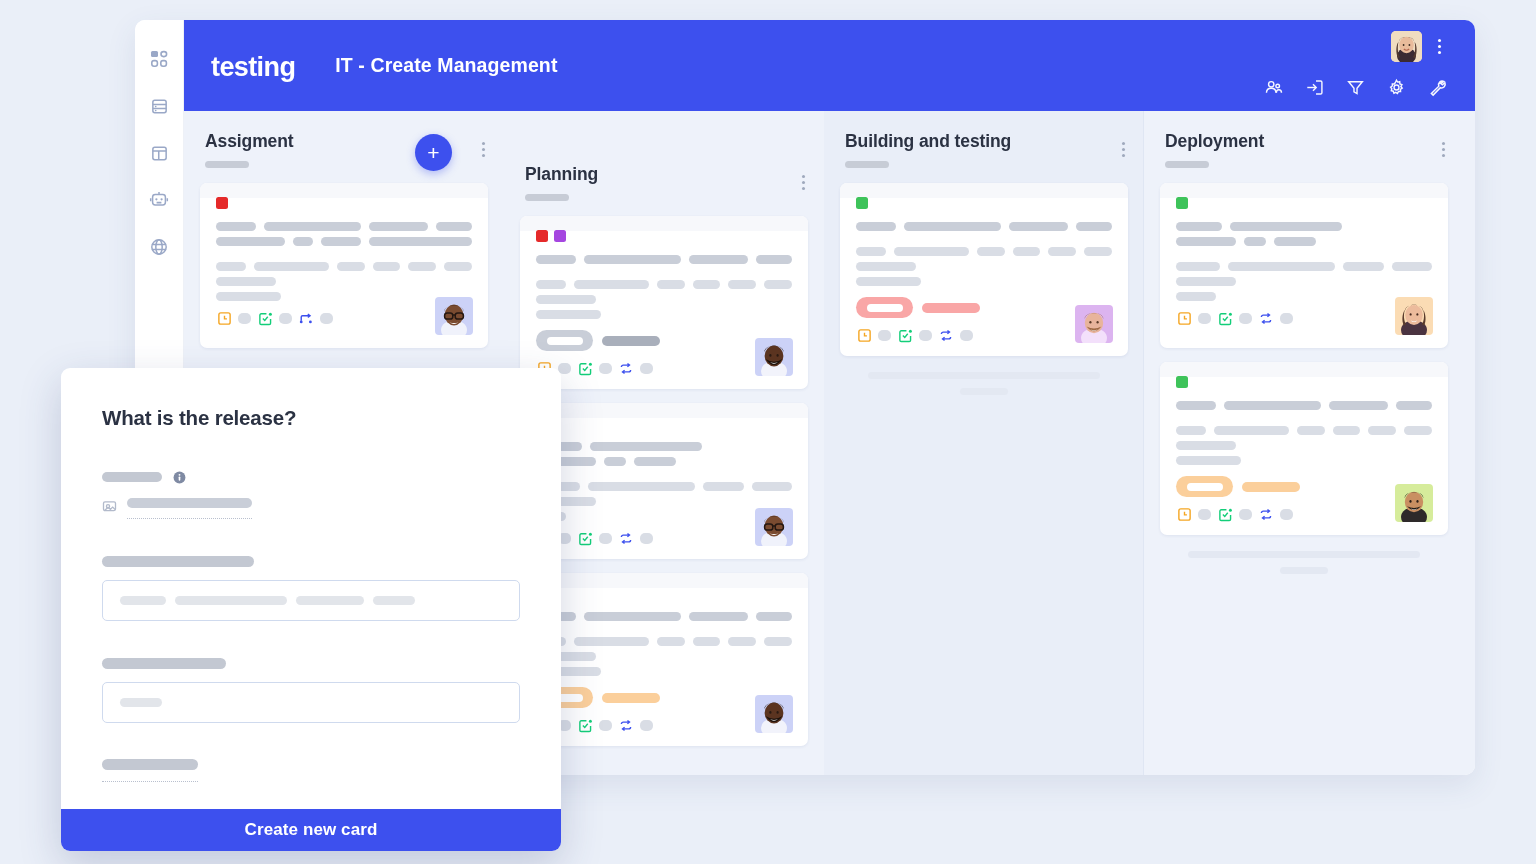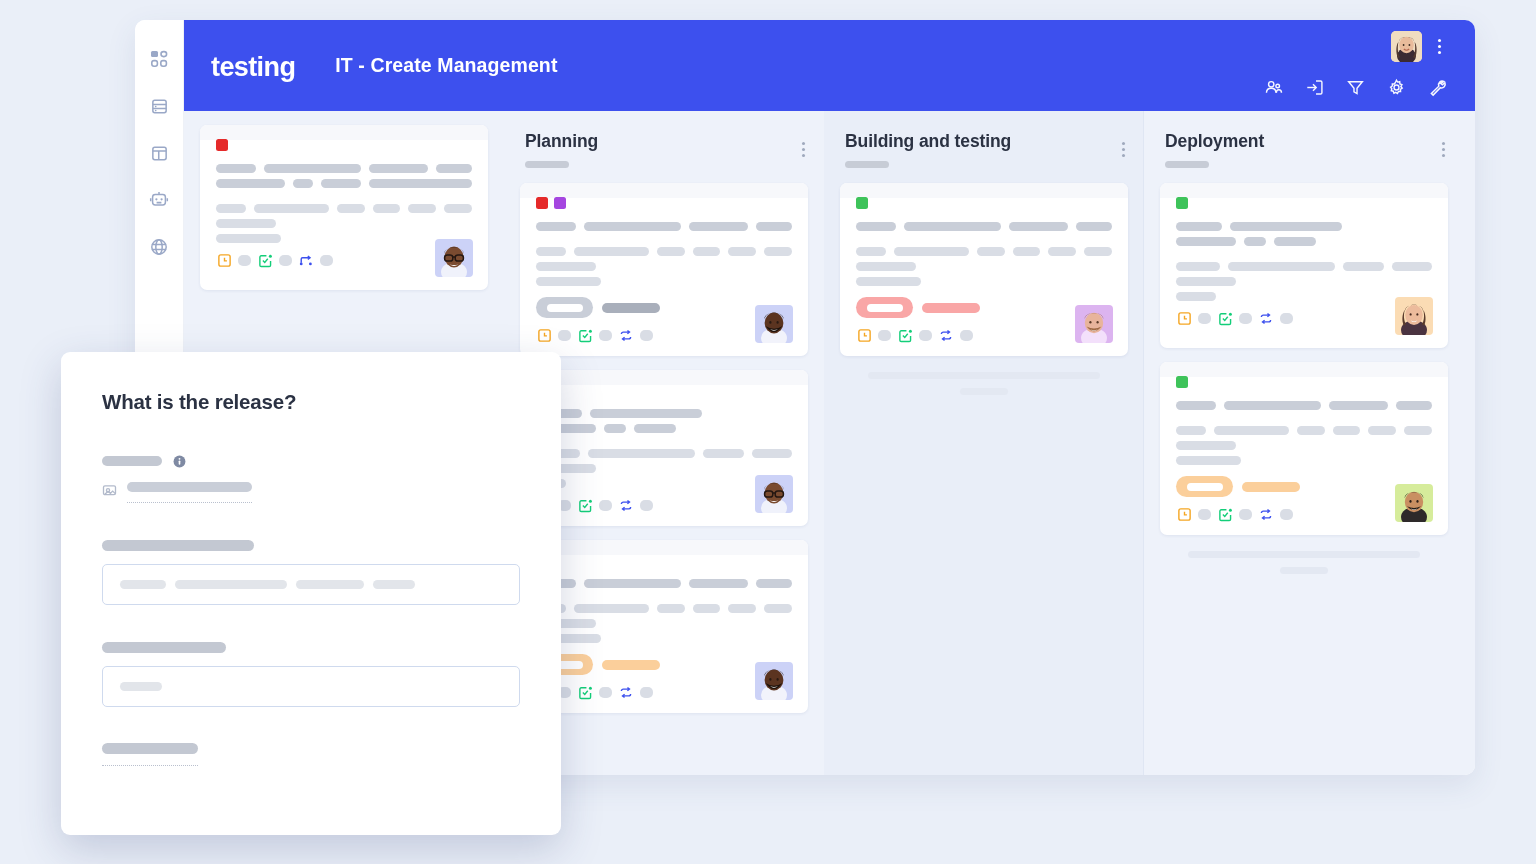--- a/index.html
+++ b/index.html
@@ -218,21 +218,21 @@
     overflow: hidden;
   }
 
   .ghost-block { margin-top: 4px; text-align: center; }
   .ghost-1 { height: 7px; border-radius: 5px; background: #e3e8f2; margin: 16px auto 9px auto; }
   .ghost-2 { height: 7px; border-radius: 5px; background: #e3e8f2; margin: 0 auto; }
 
   
   .modal {
     position: absolute;
-    left: 61px; top: 352px;
+    left: 61px; top: 368px;
     width: 500px; height: 483px;
     background: #ffffff;
     border-radius: 9px;
     box-shadow: 0 14px 42px rgba(50,66,120,.22);
     overflow: hidden;
     z-index: 20;
     display: flex; flex-direction: column; gap: 27px;
   }
   .modal-body { flex: 1 1 auto; padding: 38px 41px 0 41px; }
   .modal-title {
@@ -274,21 +274,21 @@
     color: #ffffff;
     font-size: 17px;
     font-weight: 700;
     display: flex; align-items: center; justify-content: center;
     cursor: pointer;
     border: none; width: 100%;
     letter-spacing: .1px;
   }
 
   
-  .clip-col { overflow: hidden; }
+  .clip-col { overflow: hidden; margin-top: 33px; }
 </style>
 </head>
 <body>
 
 <div class="stage">
 
   <div class="app-window">
 
     <nav class="rail">
       <div class="rail-icon">
@@ -394,20 +394,30 @@
                 <path d="M16.6 3.6 A3.9 3.9 0 0 0 11.4 8.6 L3.6 16.4 L5.4 18 L13 10.2 A3.9 3.9 0 0 0 17.8 5 L15.2 7.2 L13.4 5.6 Z"></path>
               </svg>
             </span>
           </div>
         </div>
       </header>
 
       <section class="board">
 
         <div class="column">
+          <div class="col-head">
+            <div class="col-title">Assigment</div>
+            <div class="col-sub"></div>
+            <button class="add-btn">+</button>
+            <div class="col-kebab">
+                <i></i>
+                <i></i>
+                <i></i>
+              </div>
+          </div>
           <div class="col-body">
 
             <div class="card" style="min-height:165px">
               <div class="card-top"></div>
               <div class="labels">
                 <span class="label-chip" style="background:#e52a2a"></span>
               </div>
               <div class="sk-row">
                   <span class="sk" style="width:46px"></span>
                   <span class="sk" style="width:112px"></span>
@@ -1007,15 +1017,16 @@
           <span class="sk" style="width:42px"></span>
         </div>
       </div>
 
       <div class="foot-label">
         <div class="bar"></div>
         <div class="dotted"></div>
       </div>
     </div>
 
+    <button class="modal-cta">Create new card</button>
   </div>
 
 </div>
 
 </body></html>

